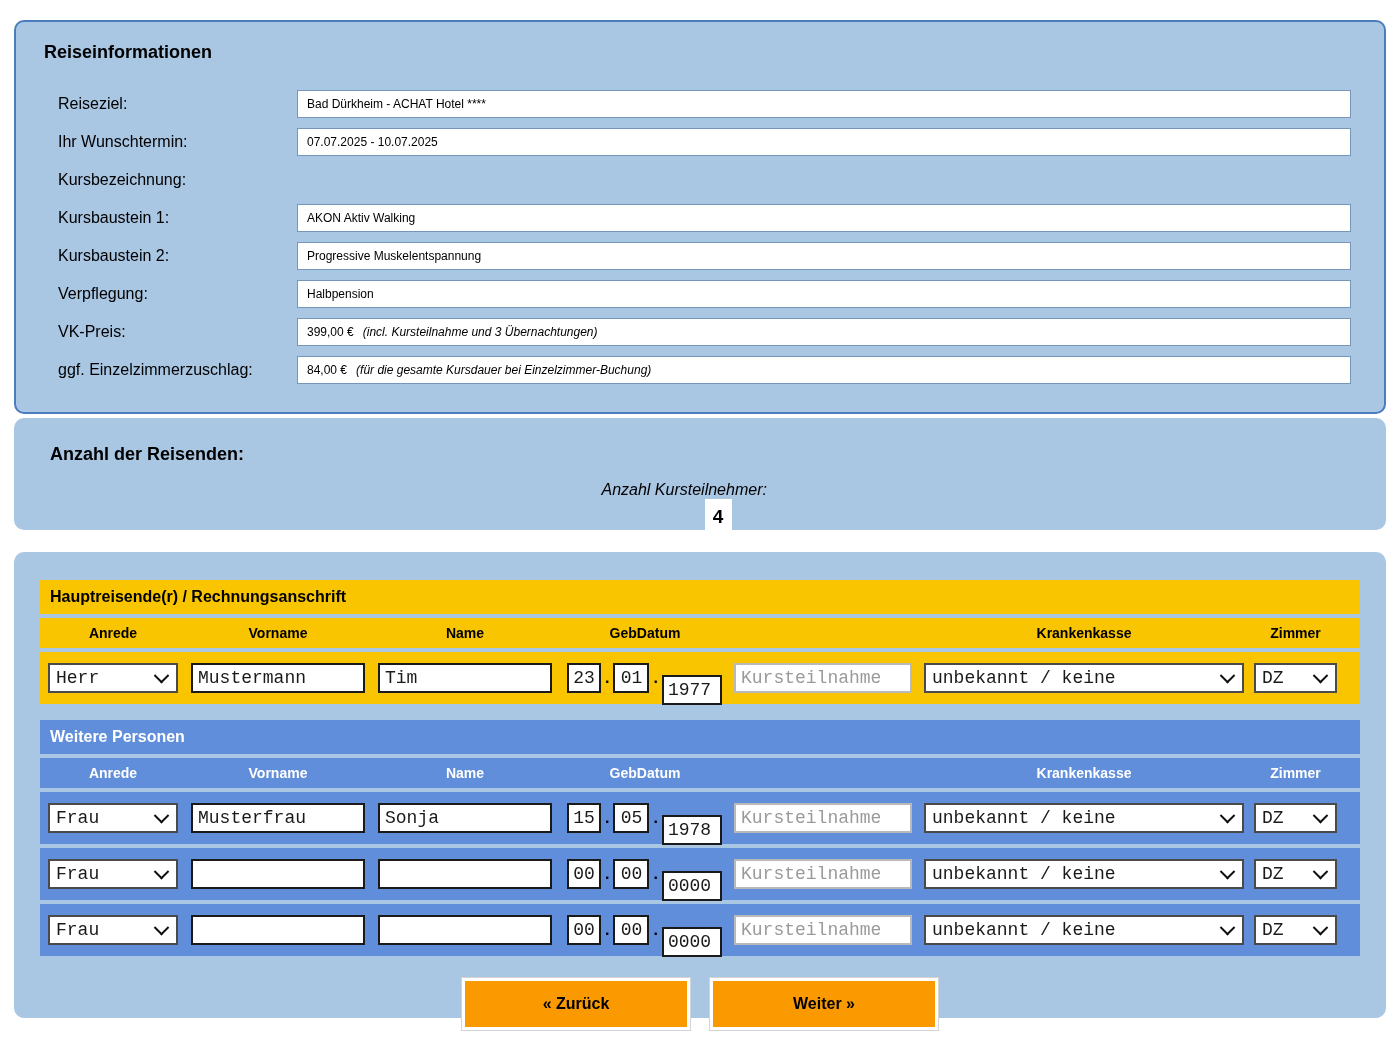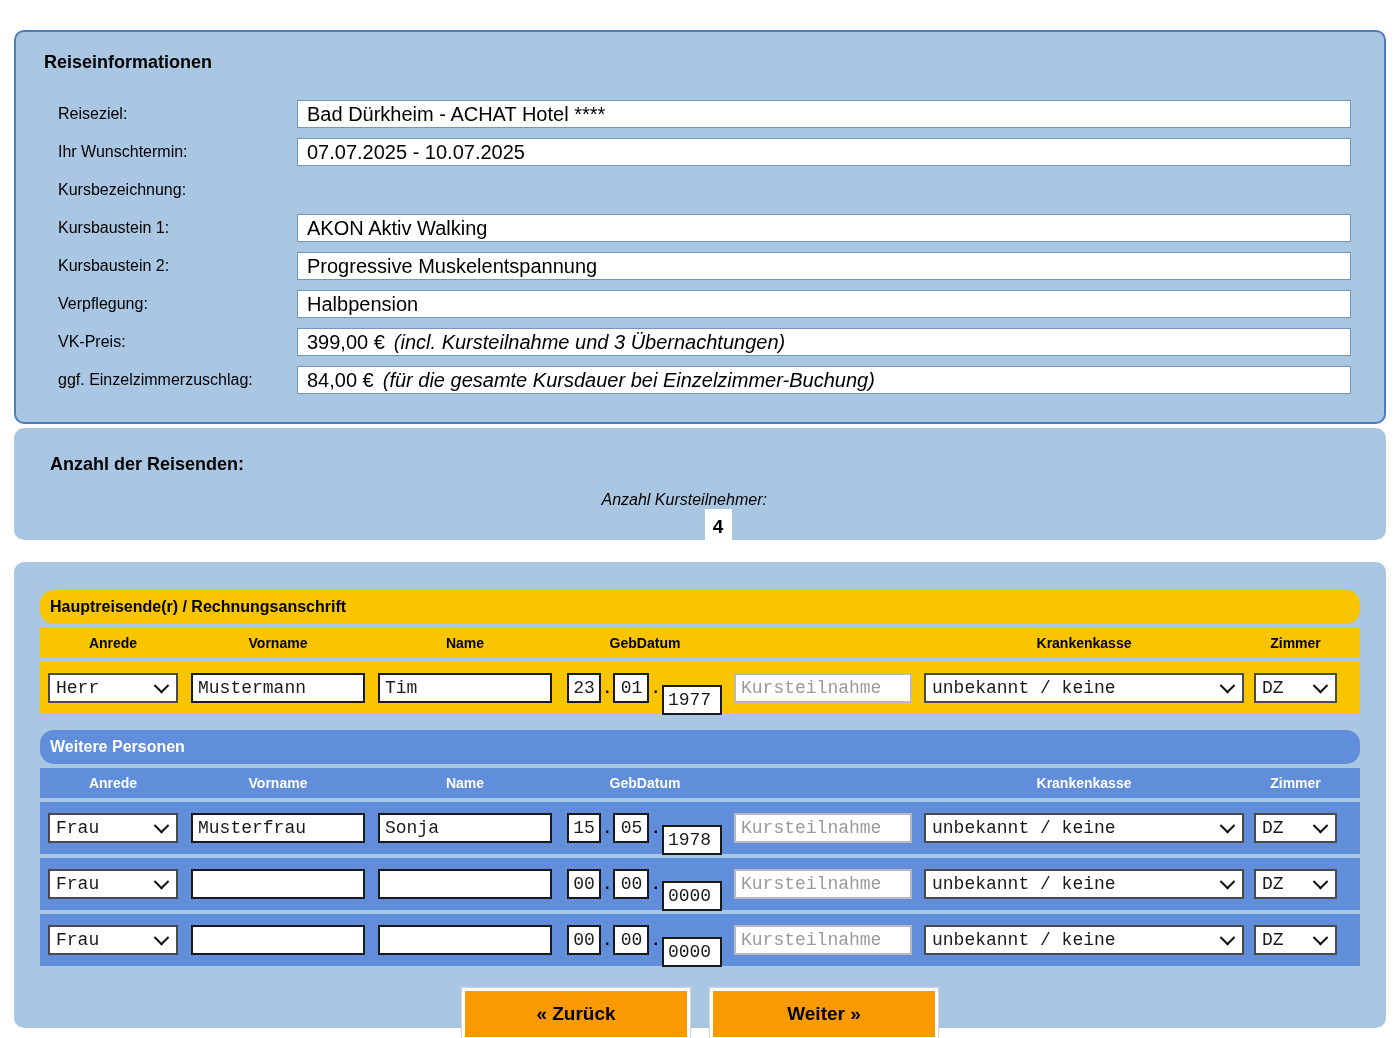--- a/index.html
+++ b/index.html
@@ -2,40 +2,40 @@
 <html lang="de"><head>
 <meta charset="utf-8">
 <style>
   html,body{margin:0;padding:0;background:#fff;}
   .page{
     position:relative;width:1400px;height:1038px;background:#ffffff;
     font-family:"Liberation Sans",sans-serif;color:#000;overflow:hidden;
   }
   
   .panel{background:#A9C6E3;border-radius:10px;margin:0 14px;box-sizing:border-box;}
-  .panel-1{margin-top:30px;border:2px solid #4A7CBE;height:394px;padding:20px 33px 0 28px;}
+  .panel-1{margin-top:20px;border:2px solid #4A7CBE;height:394px;padding:20px 33px 0 28px;}
   .panel-2{margin-top:4px;height:112px;padding:26px 0 0 36px;}
   .panel-3{margin-top:22px;height:466px;padding:28px 26px 0 26px;}
   
   .panel-title{font-size:18px;font-weight:bold;}
   .panel-1 .panel-title{margin-bottom:22px;}
   .f-row{display:flex;align-items:center;height:38px;}
   .f-label{width:253px;padding-left:14px;box-sizing:border-box;font-size:16px;flex:none;}
   .f-value{flex:1;height:28px;background:#fff;border:1px solid #7596B8;display:flex;align-items:center;
-           padding-left:9px;font-size:20px;box-sizing:border-box;white-space:nowrap;overflow:hidden;}
+           padding-left:9px;font-size:12px;box-sizing:border-box;white-space:nowrap;overflow:hidden;}
   .f-note{font-style:italic;margin-left:9px;}
   .f-note:empty{display:none;}
   
   .count-row{display:flex;align-items:center;margin-top:16px;flex-direction:column;}
   .count-label{width:245px;padding-left:6px;box-sizing:border-box;font-style:italic;font-size:16px;flex:none;}
   .count-box{width:27px;height:36px;background:#fff;display:flex;align-items:center;justify-content:center;
              font-weight:bold;font-size:19px;}
   
   .band{width:100%;box-sizing:border-box;margin-bottom:4px;}
-  .band.head{height:34px;display:flex;align-items:center;padding-left:10px;font-weight:bold;font-size:16px;border-radius:14px;}
+  .band.head{height:34px;display:flex;align-items:center;padding-left:10px;font-weight:bold;font-size:16px;}
   .band.cols{height:30px;display:flex;align-items:center;padding-left:8px;font-weight:bold;font-size:14px;}
   .band.prow{height:52px;display:flex;align-items:center;padding-left:8px;}
   .yellow{background:#F8C500;color:#000;}
   .blue{background:#618EDA;}
   .blue.head,.blue.cols{color:#fff;}
   .blue.head{margin-top:16px;}
   
   .c1{width:130px;margin-right:13px;flex:none;}
   .c2{width:174px;margin-right:13px;flex:none;}
   .c3{width:174px;margin-right:15px;flex:none;}
@@ -54,21 +54,21 @@
   .d-mon{width:36px;text-align:center;padding:0 2px;}
   .d-yr{width:60px;text-align:left;padding:0 4px;margin-top:24px;}
   .dot{font-weight:bold;margin:0 4px;font-size:16px;}
   .sel{height:30px;box-sizing:border-box;background:#fff;border:2px solid #4a4a4a;color:#1a1a1a;
        display:flex;align-items:center;justify-content:space-between;padding:0 9px 0 6px;cursor:default;width:100%;}
   .chev{width:9px;height:9px;border-right:2px solid #111;border-bottom:2px solid #111;
         transform:rotate(45deg) translate(-2px,-2px);flex:none;}
   
   .btn-row{display:flex;justify-content:center;gap:20px;margin-top:22px;}
   .btn{width:228px;height:52px;background:#FB9A00;border:3px solid #fff;box-shadow:0 0 0 1px #d4d4d4;
-       font-family:"Liberation Sans",sans-serif;font-weight:bold;font-size:19px;color:#000;cursor:pointer;}
+       font-family:"Liberation Sans",sans-serif;font-weight:bold;font-size:16px;color:#000;cursor:pointer;}
 </style>
 </head>
 <body>
 
 <div class="page">
 
   <div class="panel panel-1">
     <div class="panel-title">Reiseinformationen</div>
 
     <div class="f-row">

